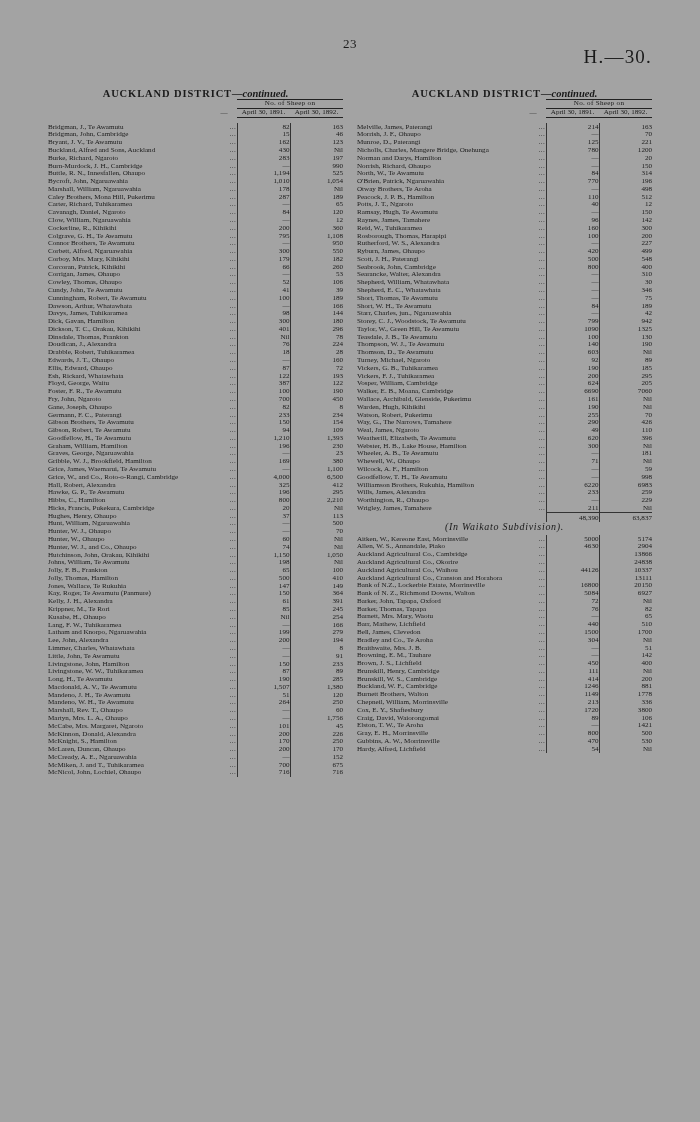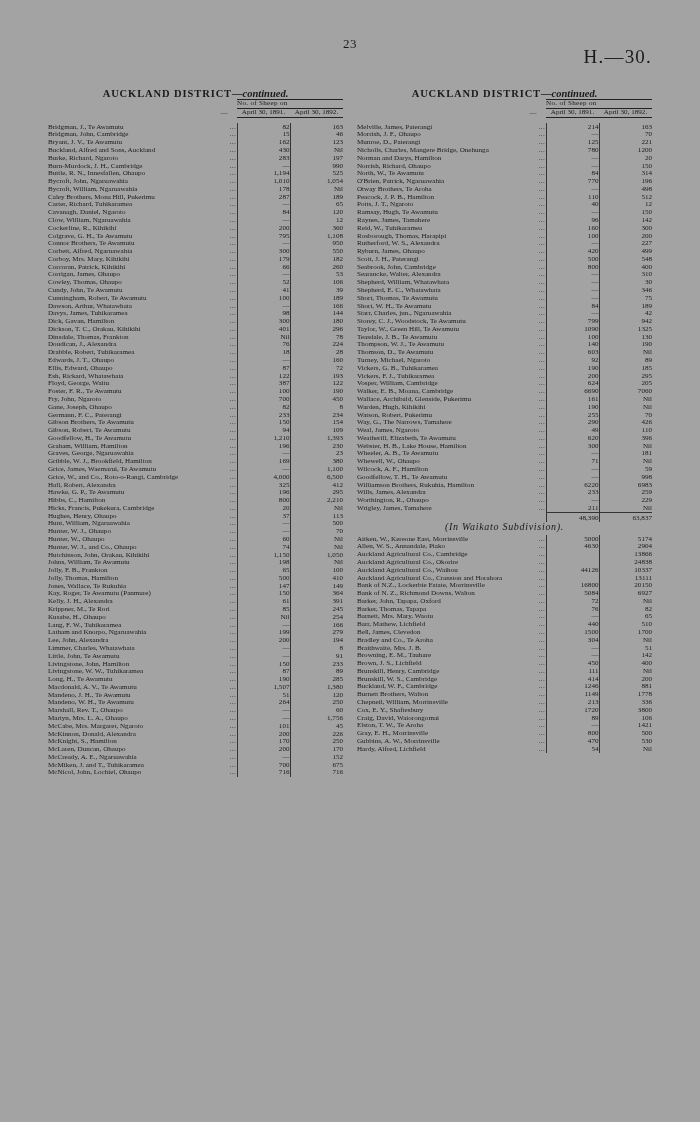--- a/index.html
+++ b/index.html
@@ -69,21 +69,21 @@
   table.sheep td, table.sheep th {
     font-size: 7.1px;
     line-height: 1.0;
     padding: 0.35px 0;
     vertical-align: bottom;
     font-weight: normal;
   }
   .hdr-top td {
     border-top: 0.8px solid #222;
     border-bottom: 0.5px solid #222;
-    text-align: left;
+    text-align: center;
     font-size: 6.6px;
     letter-spacing: 0.3px;
     padding: 2px 0 2px 0;
   }
   .hdr-sub td {
     border-bottom: 0.8px solid #222;
     text-align: center;
     font-size: 6.1px;
     padding: 1.5px 0 2px 0;
     line-height: 1.05;
@@ -213,21 +213,21 @@
               <td class="n1">1,194</td>
               <td class="n2">525</td>
             </tr>
             <tr>
               <td class="name">Bycroft, John, Ngaruawahia</td>
               <td class="dots">...</td>
               <td class="n1">1,010</td>
               <td class="n2">1,054</td>
             </tr>
             <tr>
-              <td class="name">Bycroft, William, Ngaruawahia</td>
+              <td class="name">Marshall, William, Ngaruawahia</td>
               <td class="dots">...</td>
               <td class="n1">178</td>
               <td class="n2">Nil</td>
             </tr>
             <tr>
               <td class="name">Caley Brothers, Mona Hill, Pukerimu</td>
               <td class="dots">...</td>
               <td class="n1">287</td>
               <td class="n2">189</td>
             </tr>

